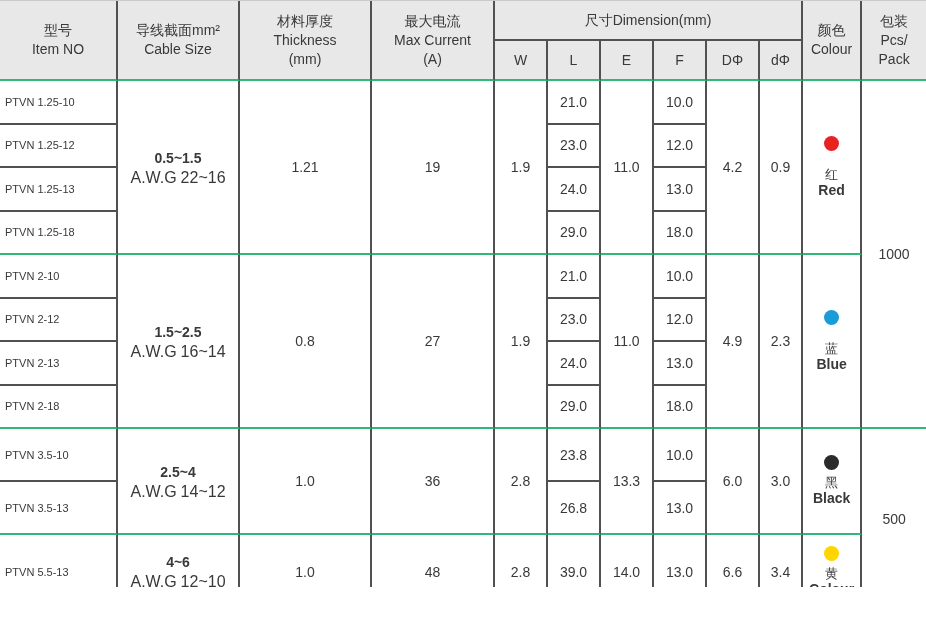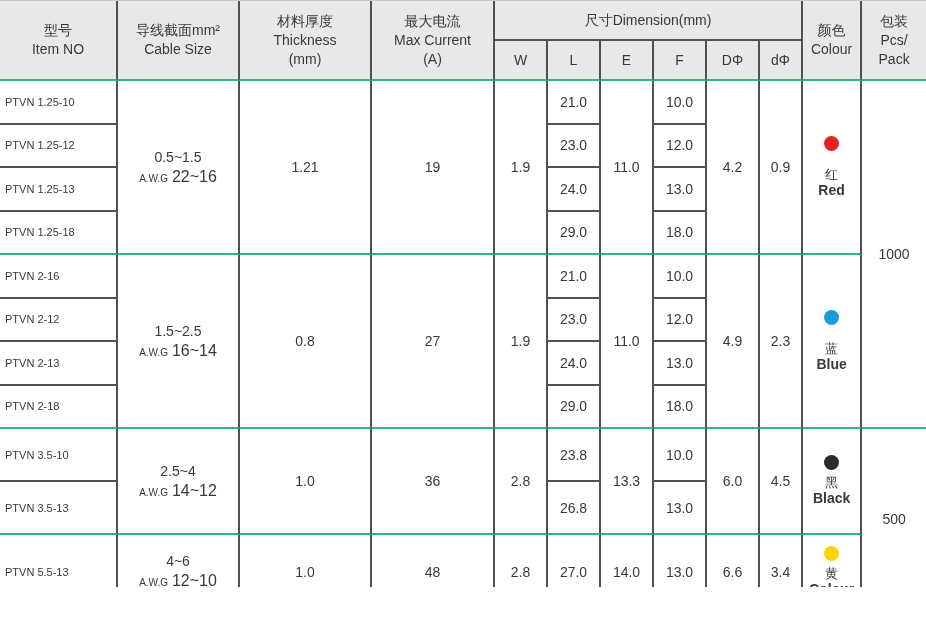--- a/index.html
+++ b/index.html
@@ -32,23 +32,23 @@
   th{background:var(--hbg);line-height:19px;}
   .ml{white-space:pre-line;}
   .no-r{border-right:none;}
   .sep{border-bottom:2px solid var(--line);}
   .gb{border-bottom:2px solid var(--green);}
   tr.hr{height:40px;}
   tr.r44{height:43.5px;}
   tr.r53{height:53px;}
   tr.r73{height:73px;border-radius:10px;}
   td.item{text-align:left;padding-left:5px;font-size:11px;}
-  .cable-main{font-size:14px;line-height:21px;}
+  .cable-main{font-size:14px;line-height:21px;font-weight:bold;}
   .cable-awg{line-height:18px;}
-  .awg-label{font-size:10px;letter-spacing:0px;}
+  .awg-label{font-size:16px;letter-spacing:0px;}
   .awg-range{font-size:16px;}
   .colour-cell .stack{display:flex;flex-direction:column;align-items:center;justify-content:center;}
   .dot{width:15px;height:15px;border-radius:50%;}
   .dot-gap{margin-bottom:16px;}
   .dot-gap-sm{margin-bottom:5px;}
   .czh{font-size:13px;line-height:15px;}
   .cen{font-size:14px;line-height:17px;font-weight:bold;}
   .dimh{border-bottom:2px solid var(--line);margin-top:28px;}
 </style>
 </head>
@@ -133,21 +133,21 @@
       <td class="sep">24.0</td>
       <td class="sep">13.0</td>
     </tr>
     <tr class="r44">
       <td class="item gb">PTVN 1.25-18</td>
       <td class="gb">29.0</td>
       <td class="gb">18.0</td>
     </tr>
 
     <tr class="r44">
-      <td class="item sep">PTVN 2-16</td>
+      <td class="item sep">PTVN 2-10</td>
       <td rowspan="4" class="gb">
         <div class="cable-main">1.5~2.5</div>
         <div class="cable-awg"><span class="awg-label">A.W.G</span> <span class="awg-range">16~14</span></div>
       </td>
       <td rowspan="4" class="gb">0.8</td>
       <td rowspan="4" class="gb">27</td>
       <td rowspan="4" class="gb">1.9</td>
       <td class="sep">21.0</td>
       <td rowspan="4" class="gb">11.0</td>
       <td class="sep">10.0</td>
@@ -183,21 +183,21 @@
         <div class="cable-main">2.5~4</div>
         <div class="cable-awg"><span class="awg-label">A.W.G</span> <span class="awg-range">14~12</span></div>
       </td>
       <td rowspan="2" class="gb">1.0</td>
       <td rowspan="2" class="gb">36</td>
       <td rowspan="2" class="gb">2.8</td>
       <td class="sep">23.8</td>
       <td rowspan="2" class="gb">13.3</td>
       <td class="sep">10.0</td>
       <td rowspan="2" class="gb">6.0</td>
-      <td rowspan="2" class="gb">4.5</td>
+      <td rowspan="2" class="gb">3.0</td>
       <td rowspan="2" class="gb colour-cell">
         <div class="stack">
           <div class="dot dot-gap-sm" style="background-color: rgb(43, 43, 43);"></div>
           <div class="czh">黑</div>
           <div class="cen">Black</div>
         </div>
       </td>
       <td rowspan="3" class="no-r">500</td>
     </tr>
     <tr class="r53">
@@ -208,21 +208,21 @@
 
     <tr class="r73">
       <td class="item">PTVN 5.5-13</td>
       <td>
         <div class="cable-main">4~6</div>
         <div class="cable-awg"><span class="awg-label">A.W.G</span> <span class="awg-range">12~10</span></div>
       </td>
       <td>1.0</td>
       <td>48</td>
       <td>2.8</td>
-      <td>27.0</td>
+      <td>39.0</td>
       <td>14.0</td>
       <td>13.0</td>
       <td>6.6</td>
       <td>3.4</td>
       <td class="colour-cell">
         <div class="stack">
           <div class="dot dot-gap-sm" style="background-color: rgb(255, 212, 0);"></div>
           <div class="czh">黄</div>
           <div class="cen">Colour</div>
         </div>

